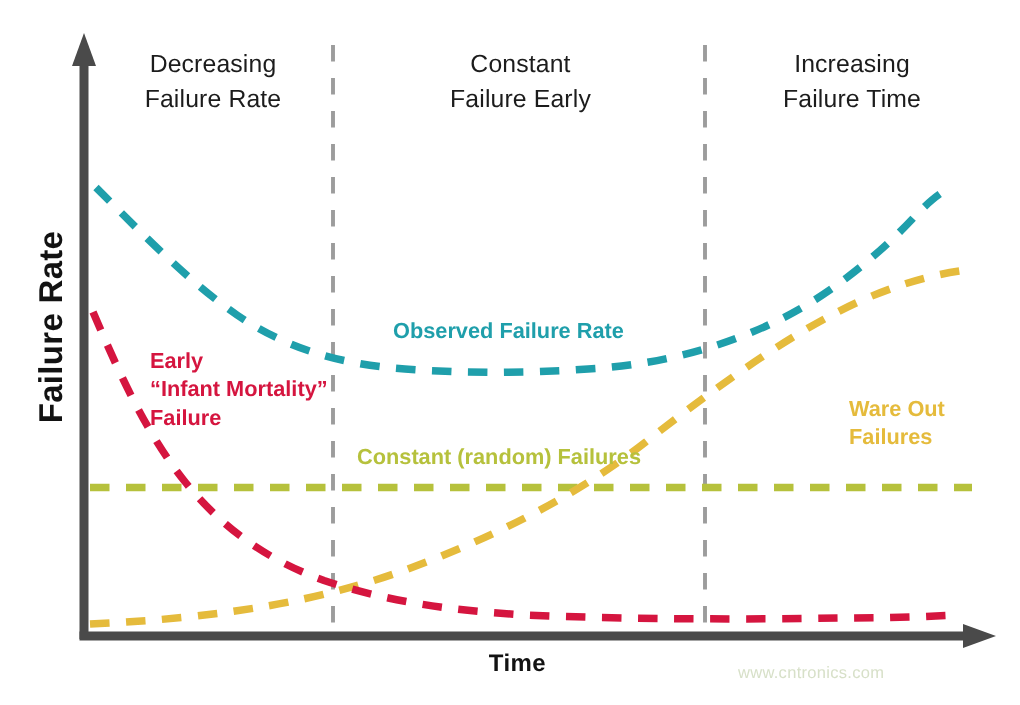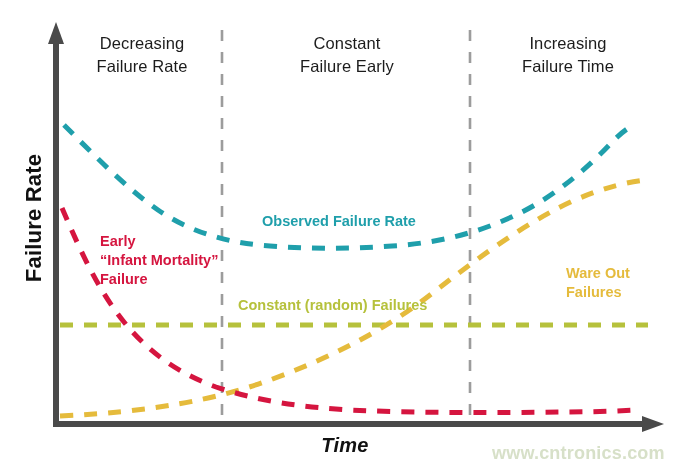--- a/index.html
+++ b/index.html
@@ -49,23 +49,22 @@
     font-size: 22px;
     letter-spacing: 0.2px;
     transform: rotate(-90deg);
     transform-origin: 50% 50%;
   }
   #x-axis-title {
     left: 280px;
     top: 434px;
     width: 130px;
     text-align: center;
-    font-size: 20px;
+    font-size: 16px;
     letter-spacing: 0.3px;
-    font-style: italic;
   }
 
   .curve-label {
     position: absolute;
     font-weight: bold;
     line-height: 1.3;
     white-space: pre-line;
   }
   #label-early {
     left: 100px;
@@ -91,24 +90,23 @@
     top: 264px;
     font-size: 14.5px;
     color: #e5bb3c;
     text-align: left;
   }
 
   #watermark {
     position: absolute;
     left: 492px;
     top: 443px;
-    font-size: 18px;
+    font-size: 11px;
     color: #d7e0c8;
     letter-spacing: 0.2px;
-    font-weight: bold;
   }
 </style>
 </head>
 <body>
 
 <div id="chart-root">
 
   <svg id="chart-svg" width="680" height="470" viewBox="0 0 680 470" xmlns="http://www.w3.org/2000/svg">
 
     <g>

